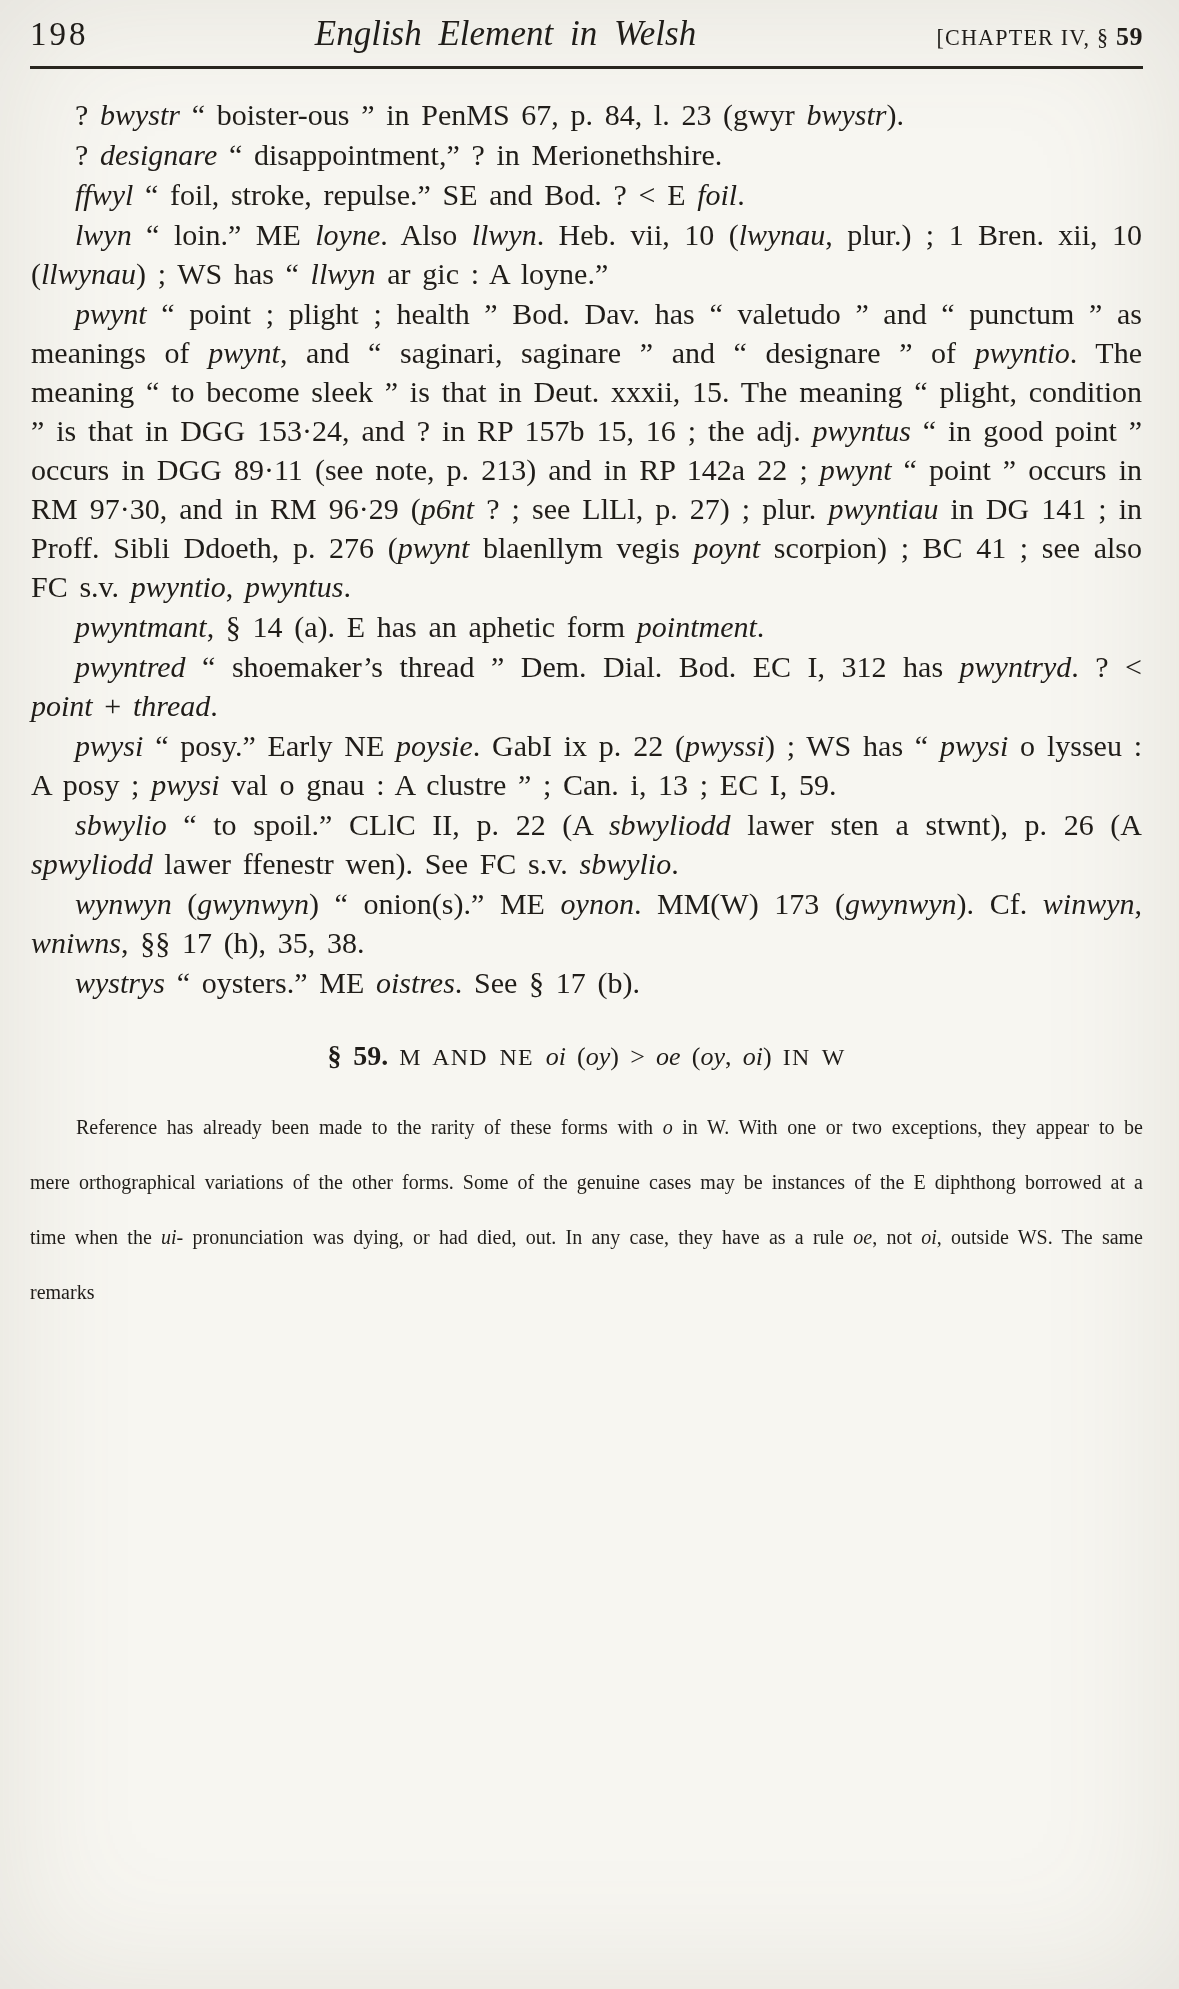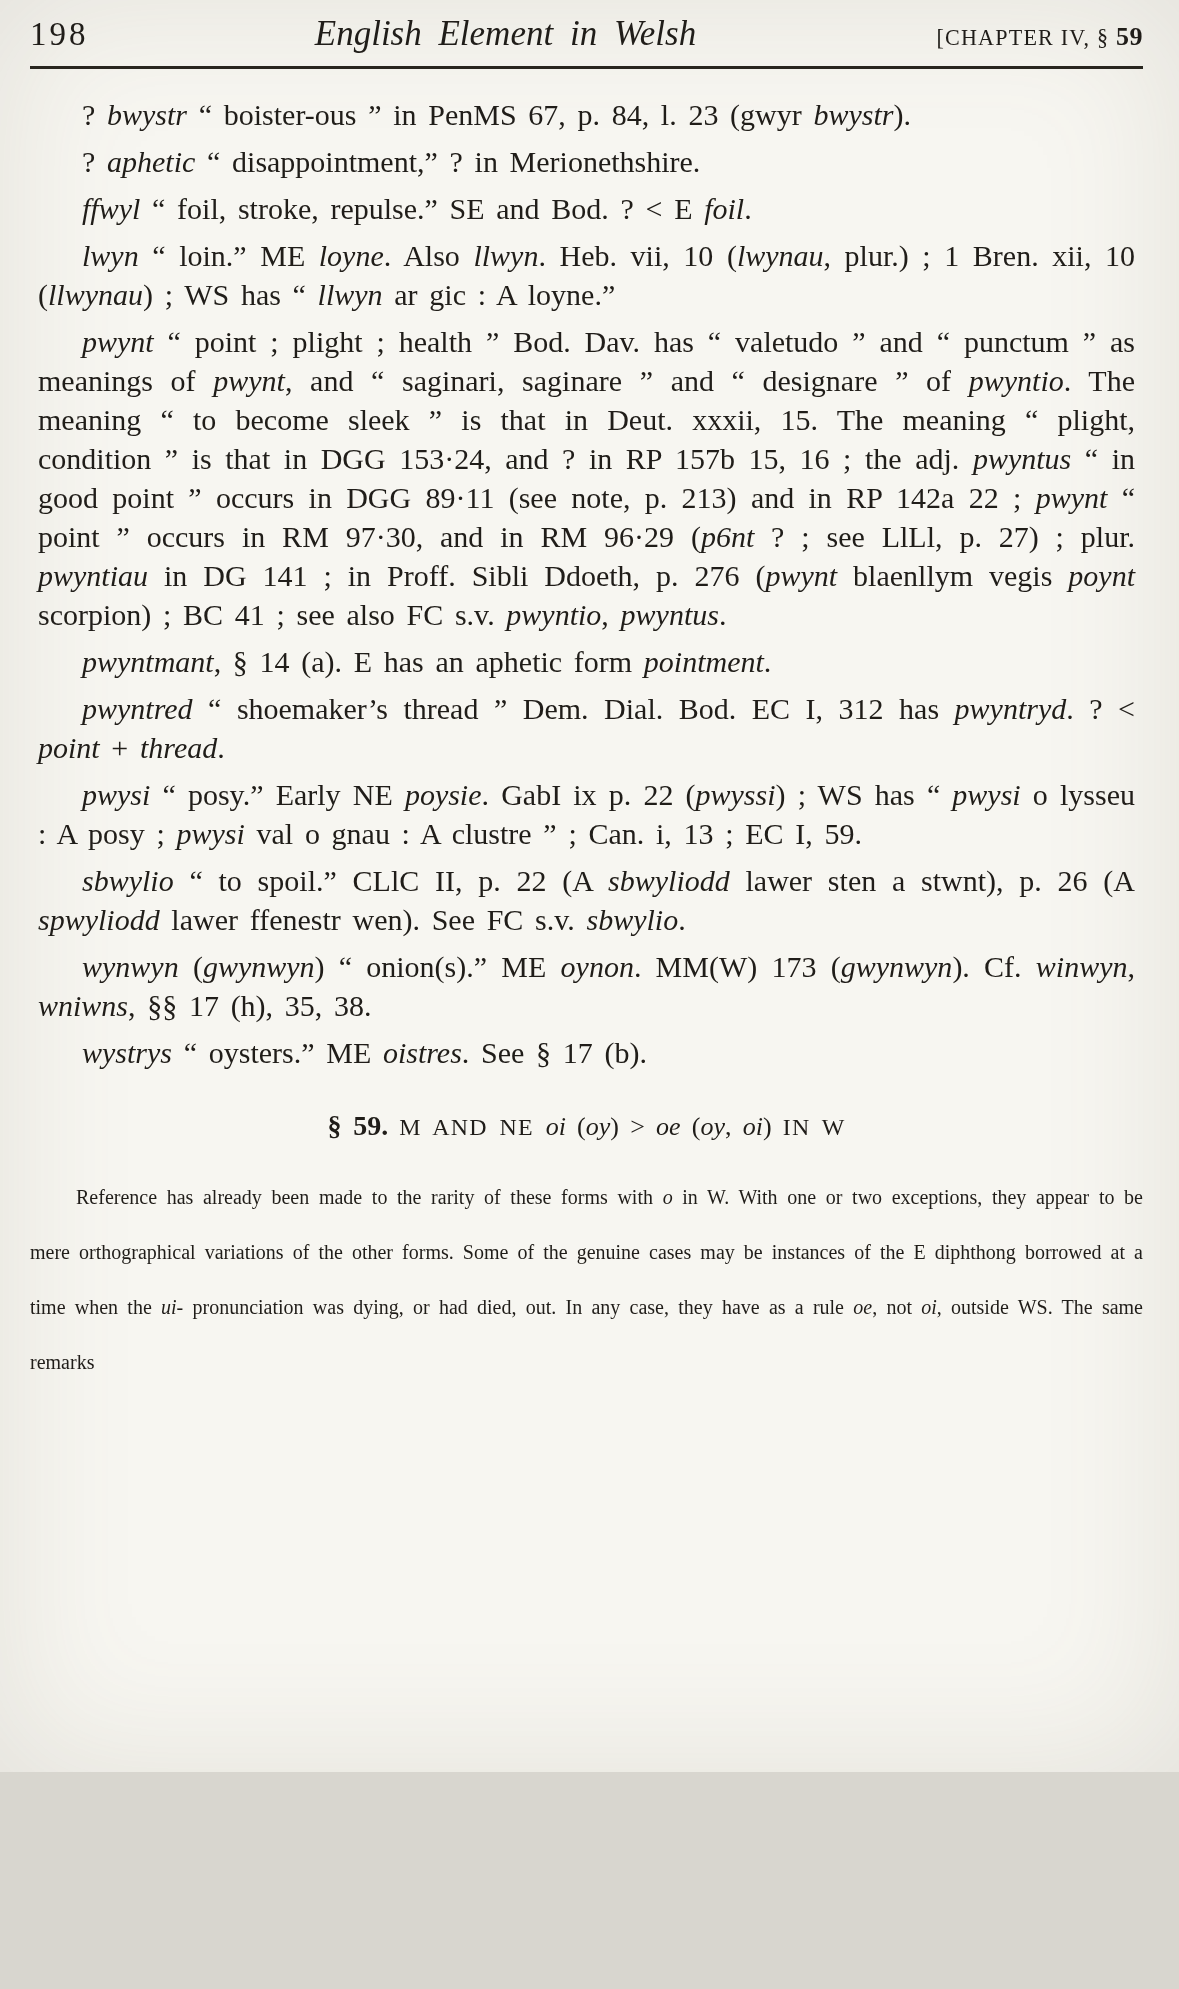--- a/index.html
+++ b/index.html
@@ -1,56 +1,56 @@
 <!DOCTYPE html>
 <html><head>
 <meta charset="utf-8">
 <style>
   html, body { margin:0; padding:0; background:#d8d6cf; }
   .page {
     position:relative;
-    width:1179px; height:1772px; margin:0 auto;
+    width:1179px; height:1989px; margin:0 auto;
     background:#f7f6f1;
     box-shadow: inset 0 0 140px rgba(115,105,85,0.14);
     font-family:"Liberation Serif","DejaVu Serif",serif;
     color:#201d19;
     padding:14px 36px 0 30px;
     box-sizing:border-box;
     overflow:hidden;
   }
   .header { display:flex; align-items:baseline; }
   .pageno { font-size:33px; letter-spacing:3px; }
   .running-title { flex:1; text-align:center; font-style:italic; font-size:35px; word-spacing:8px; padding-right:14px; }
   .chapter-ref { font-size:24px; white-space:nowrap; letter-spacing:0.5px; }
   .chapter-ref .seg-b { font-size:26px;margin-top:21px; }
   .seg-b { font-weight:bold; }
   .seg-i { font-style:italic; }
   .seg-n { }
   .seg-sc { font-size:0.92em; letter-spacing:1.2px; }
   .rule { border-bottom:3px solid #29261f; margin-top:12px; }
   .entries { margin-top:26px; font-size:30px; line-height:39px; text-align:justify; word-spacing:0.14em; }
-  .entry { margin:8px; text-indent:44px; }
+  .entry { margin:1px; text-indent:44px; }
   .section-heading { margin-top:38px; text-align:center; font-size:26px; font-weight:normal; word-spacing:0.18em; }
   .section-heading .seg-b { font-size:28px; }
   .paragraphs { margin-top:28px; font-size:20px; line-height:55px; text-align:justify; word-spacing:0.16em; }
   .paragraph { margin:0; text-indent:46px; }
 </style>
 </head>
 <body>
 
 <div class="page">
   <div class="header">
     <span class="pageno">198</span>
     <span class="running-title">English Element in Welsh</span>
     <span class="chapter-ref"><span class="seg-sc">[CHAPTER IV, § </span><span class="seg-b">59</span></span>
   </div>
   <div class="rule"></div>
   <div class="entries">
       <p class="entry"><span class="seg-n">? </span><span class="seg-i">bwystr</span><span class="seg-n"> “ boister-ous ” in PenMS 67, p. 84, l. 23 (gwyr </span><span class="seg-i">bwystr</span><span class="seg-n">).</span></p>
-      <p class="entry"><span class="seg-n">? </span><span class="seg-i">aphetic</span><span class="seg-n"> “ disappointment,” ? in Merionethshire.</span></p>
+      <p class="entry"><span class="seg-n">? </span><span class="seg-i">designare</span><span class="seg-n"> “ disappointment,” ? in Merionethshire.</span></p>
       <p class="entry"><span class="seg-i">ffwyl</span><span class="seg-n"> “ foil, stroke, repulse.” SE and Bod. ? &lt; E </span><span class="seg-i">foil</span><span class="seg-n">.</span></p>
       <p class="entry"><span class="seg-i">lwyn</span><span class="seg-n"> “ loin.” ME </span><span class="seg-i">loyne</span><span class="seg-n">. Also </span><span class="seg-i">llwyn</span><span class="seg-n">. Heb. vii, 10 (</span><span class="seg-i">lwynau</span><span class="seg-n">, plur.) ; 1 Bren. xii, 10 (</span><span class="seg-i">llwynau</span><span class="seg-n">) ; WS has “ </span><span class="seg-i">llwyn</span><span class="seg-n"> ar gic : A loyne.”</span></p>
       <p class="entry"><span class="seg-i">pwynt</span><span class="seg-n"> “ point ; plight ; health ” Bod. Dav. has “ valetudo ” and “ punctum ” as meanings of </span><span class="seg-i">pwynt</span><span class="seg-n">, and “ saginari, saginare ” and “ designare ” of </span><span class="seg-i">pwyntio</span><span class="seg-n">. The meaning “ to become sleek ” is that in Deut. xxxii, 15. The meaning “ plight, condition ” is that in DGG 153·24, and ? in RP 157b 15, 16 ; the adj. </span><span class="seg-i">pwyntus</span><span class="seg-n"> “ in good point ” occurs in DGG 89·11 (see note, p. 213) and in RP 142a 22 ; </span><span class="seg-i">pwynt</span><span class="seg-n"> “ point ” occurs in RM 97·30, and in RM 96·29 (</span><span class="seg-i">p6nt</span><span class="seg-n"> ? ; see LlLl, p. 27) ; plur. </span><span class="seg-i">pwyntiau</span><span class="seg-n"> in DG 141 ; in Proff. Sibli Ddoeth, p. 276 (</span><span class="seg-i">pwynt</span><span class="seg-n"> blaenllym vegis </span><span class="seg-i">poynt</span><span class="seg-n"> scorpion) ; BC 41 ; see also FC s.v. </span><span class="seg-i">pwyntio</span><span class="seg-n">, </span><span class="seg-i">pwyntus</span><span class="seg-n">.</span></p>
       <p class="entry"><span class="seg-i">pwyntmant</span><span class="seg-n">, § 14 (a). E has an aphetic form </span><span class="seg-i">pointment</span><span class="seg-n">.</span></p>
       <p class="entry"><span class="seg-i">pwyntred</span><span class="seg-n"> “ shoemaker’s thread ” Dem. Dial. Bod. EC I, 312 has </span><span class="seg-i">pwyntryd</span><span class="seg-n">. ? &lt; </span><span class="seg-i">point</span><span class="seg-n"> + </span><span class="seg-i">thread</span><span class="seg-n">.</span></p>
       <p class="entry"><span class="seg-i">pwysi</span><span class="seg-n"> “ posy.” Early NE </span><span class="seg-i">poysie</span><span class="seg-n">. GabI ix p. 22 (</span><span class="seg-i">pwyssi</span><span class="seg-n">) ; WS has “ </span><span class="seg-i">pwysi</span><span class="seg-n"> o lysseu : A posy ; </span><span class="seg-i">pwysi</span><span class="seg-n"> val o gnau : A clustre ” ; Can. i, 13 ; EC I, 59.</span></p>
       <p class="entry"><span class="seg-i">sbwylio</span><span class="seg-n"> “ to spoil.” CLlC II, p. 22 (A </span><span class="seg-i">sbwyliodd</span><span class="seg-n"> lawer sten a stwnt), p. 26 (A </span><span class="seg-i">spwyliodd</span><span class="seg-n"> lawer ffenestr wen). See FC s.v. </span><span class="seg-i">sbwylio</span><span class="seg-n">.</span></p>
       <p class="entry"><span class="seg-i">wynwyn</span><span class="seg-n"> (</span><span class="seg-i">gwynwyn</span><span class="seg-n">) “ onion(s).” ME </span><span class="seg-i">oynon</span><span class="seg-n">. MM(W) 173 (</span><span class="seg-i">gwynwyn</span><span class="seg-n">). Cf. </span><span class="seg-i">winwyn</span><span class="seg-n">, </span><span class="seg-i">wniwns</span><span class="seg-n">, §§ 17 (h), 35, 38.</span></p>
       <p class="entry"><span class="seg-i">wystrys</span><span class="seg-n"> “ oysters.” ME </span><span class="seg-i">oistres</span><span class="seg-n">. See § 17 (b).</span></p>
     </div>

